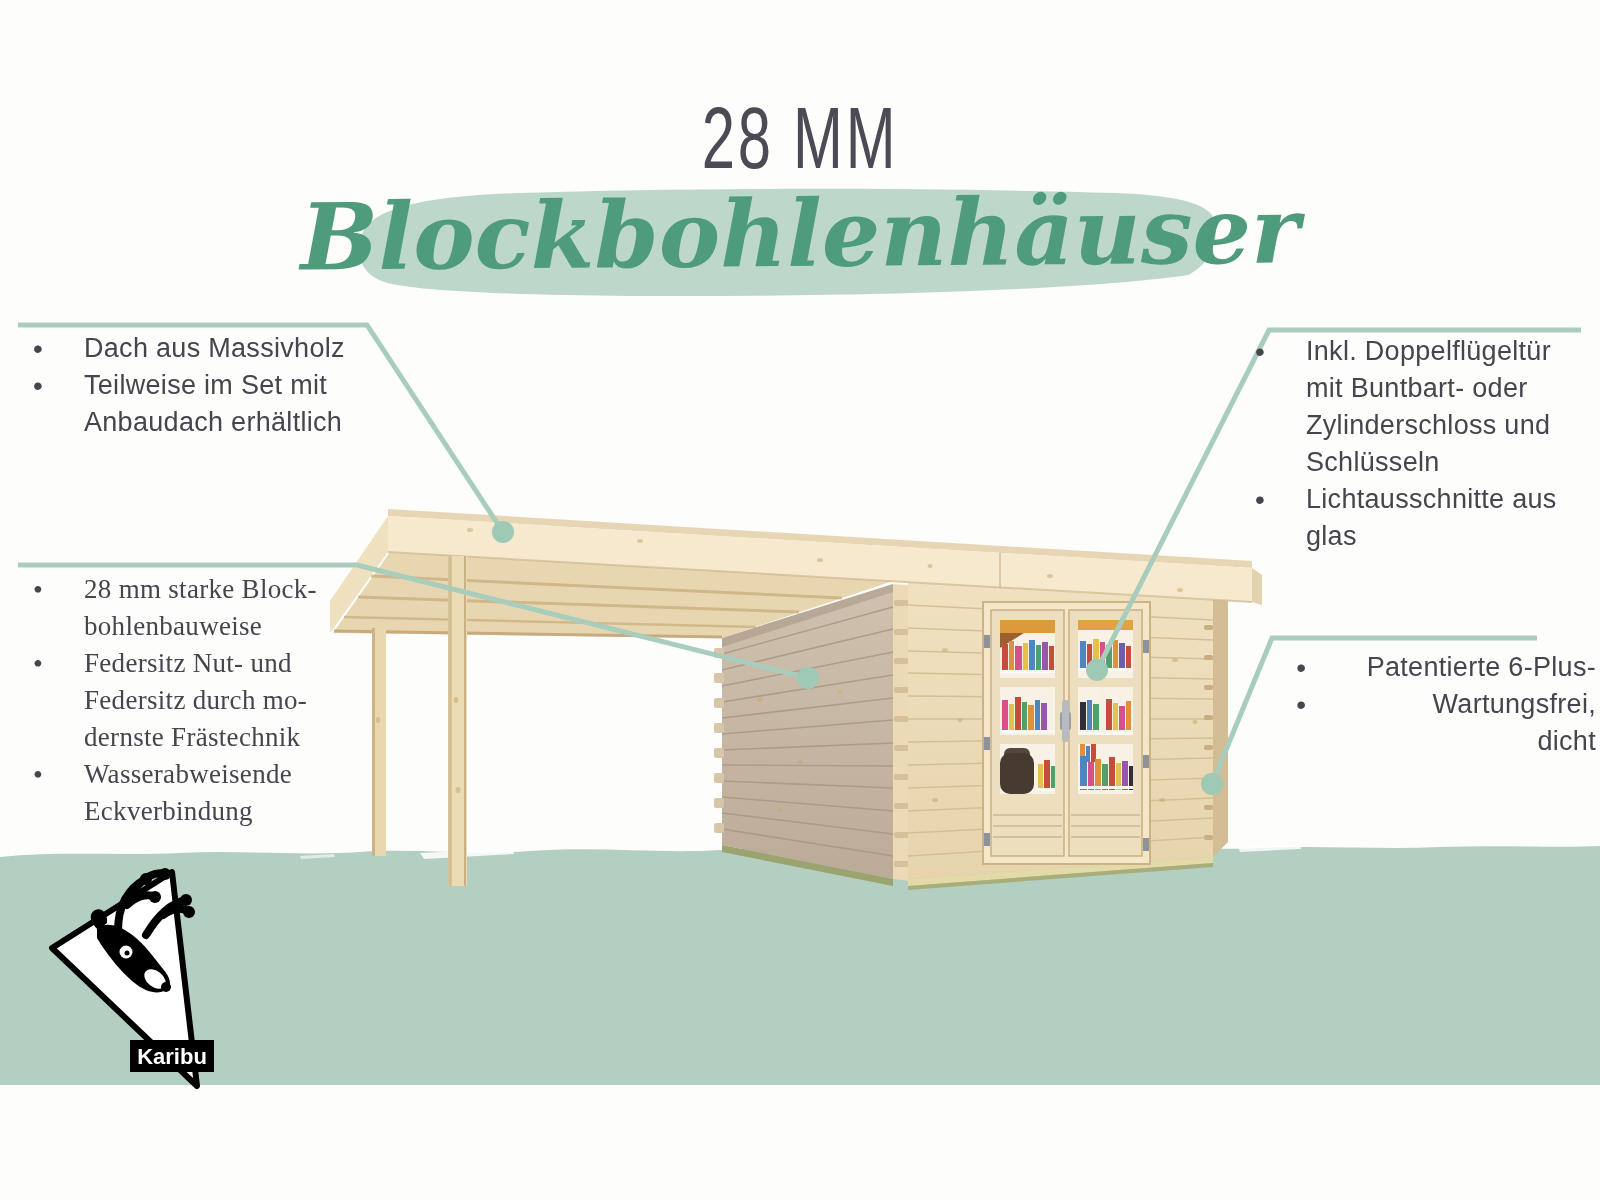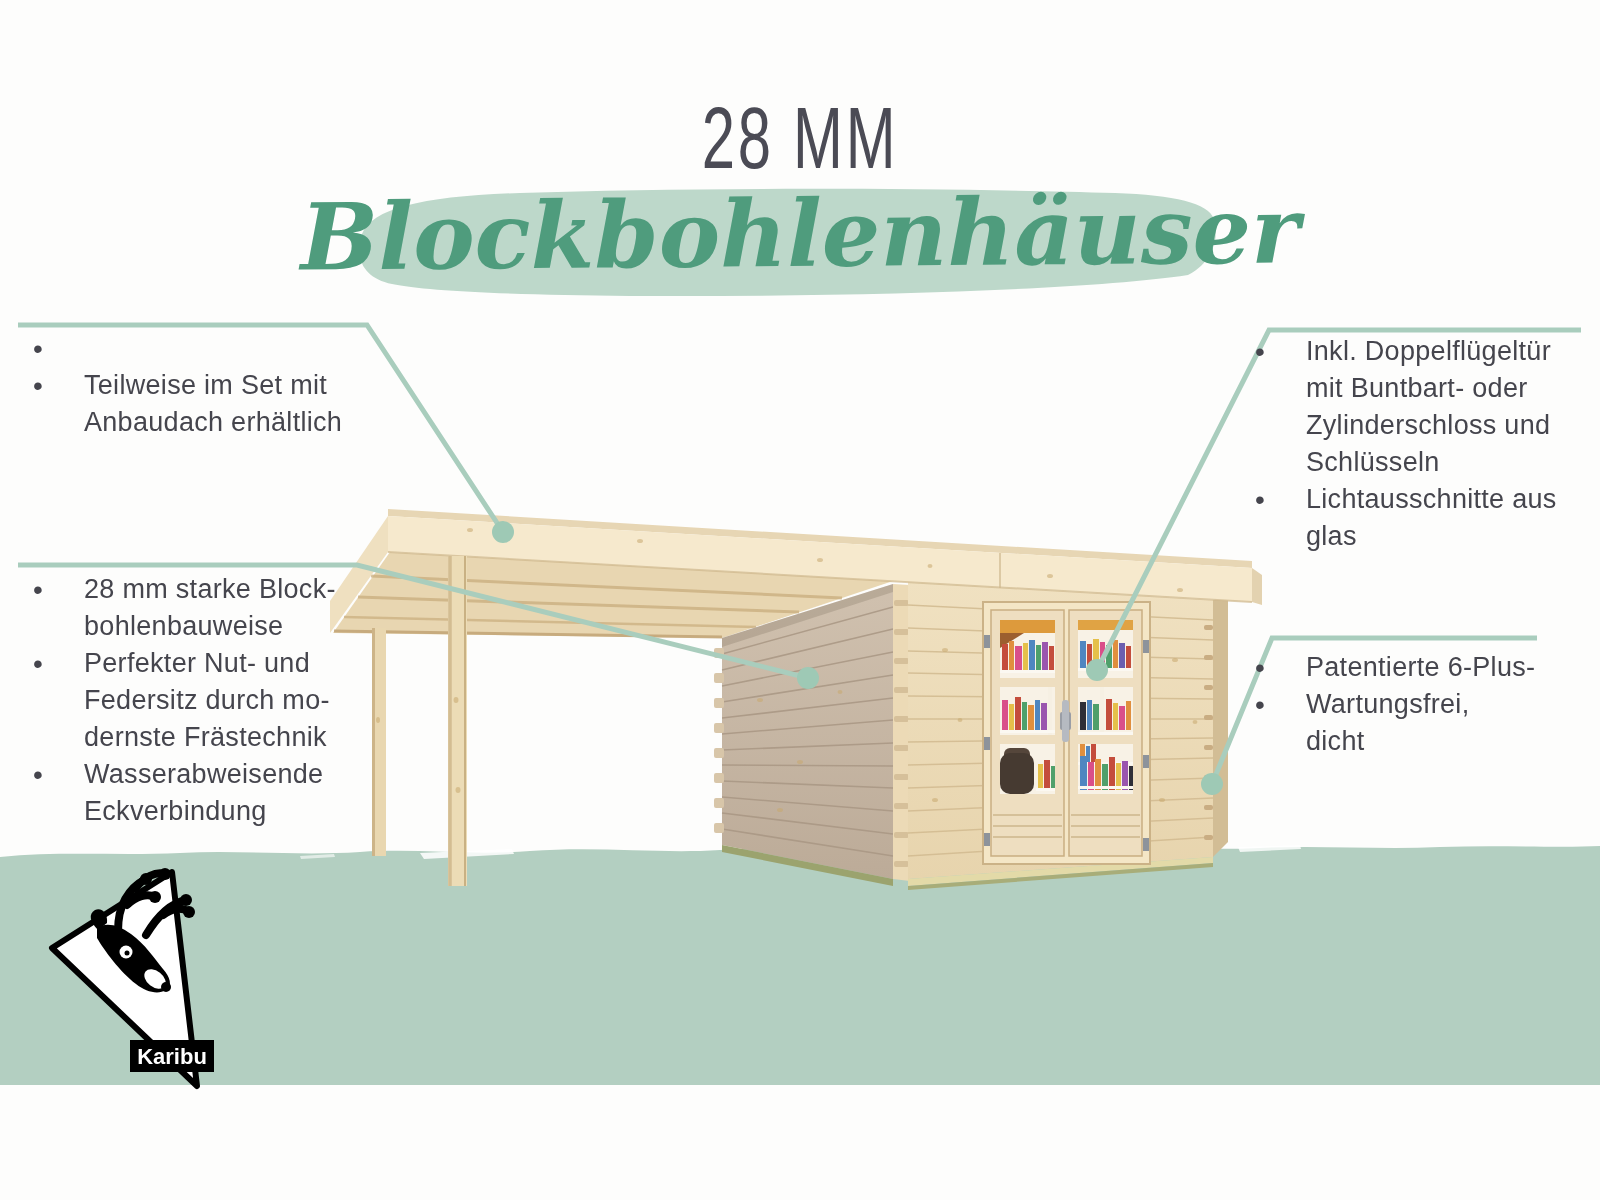--- a/index.html
+++ b/index.html
@@ -339,42 +339,45 @@
     <circle cx="1212" cy="784" r="11"></circle>
   </g>
 </svg>
 
 <div class="t28">28 MM</div>
 <div class="script">Blockbohlenhäuser</div>
 
 <div class="grp" style="left:24px;top:330px;width:360px;">
   <div class="item">
     <span class="b"></span>
+    <div class="lines">
+      <div class="ln">Dach aus Massivholz</div>
+    </div>
   </div>
   <div class="item">
     <span class="b"></span>
     <div class="lines">
       <div class="ln">Teilweise im Set mit</div>
       <div class="ln">Anbaudach erhältlich</div>
     </div>
   </div>
 </div>
 
-<div class="grp" style="left:24px;top:571px;width:360px;">
+<div class="grp" style="left:24px;top:571px;width:360px;font-family:Liberation Serif, serif;">
   <div class="item">
     <span class="b"></span>
     <div class="lines">
       <div class="ln">28 mm starke Block-</div>
       <div class="ln">bohlenbauweise</div>
     </div>
   </div>
   <div class="item">
     <span class="b"></span>
     <div class="lines">
-      <div class="ln">Perfekter Nut- und</div>
+      <div class="ln">Federsitz Nut- und</div>
       <div class="ln">Federsitz durch mo-</div>
       <div class="ln">dernste Frästechnik</div>
     </div>
   </div>
   <div class="item">
     <span class="b"></span>
     <div class="lines">
       <div class="ln">Wasserabweisende</div>
       <div class="ln">Eckverbindung</div>
     </div>
@@ -393,21 +396,21 @@
   </div>
   <div class="item">
     <span class="b"></span>
     <div class="lines">
       <div class="ln">Lichtausschnitte aus</div>
       <div class="ln">glas</div>
     </div>
   </div>
 </div>
 
-<div class="grp" style="left:1246px;top:649px;width:350px;">
+<div class="grp" style="left:1246px;top:649px;width:350px;text-align:right;">
   <div class="item">
     <span class="b"></span>
     <div class="lines">
       <div class="ln">Patentierte 6-Plus-</div>
     </div>
   </div>
   <div class="item">
     <span class="b"></span>
     <div class="lines">
       <div class="ln">Wartungsfrei,</div>

